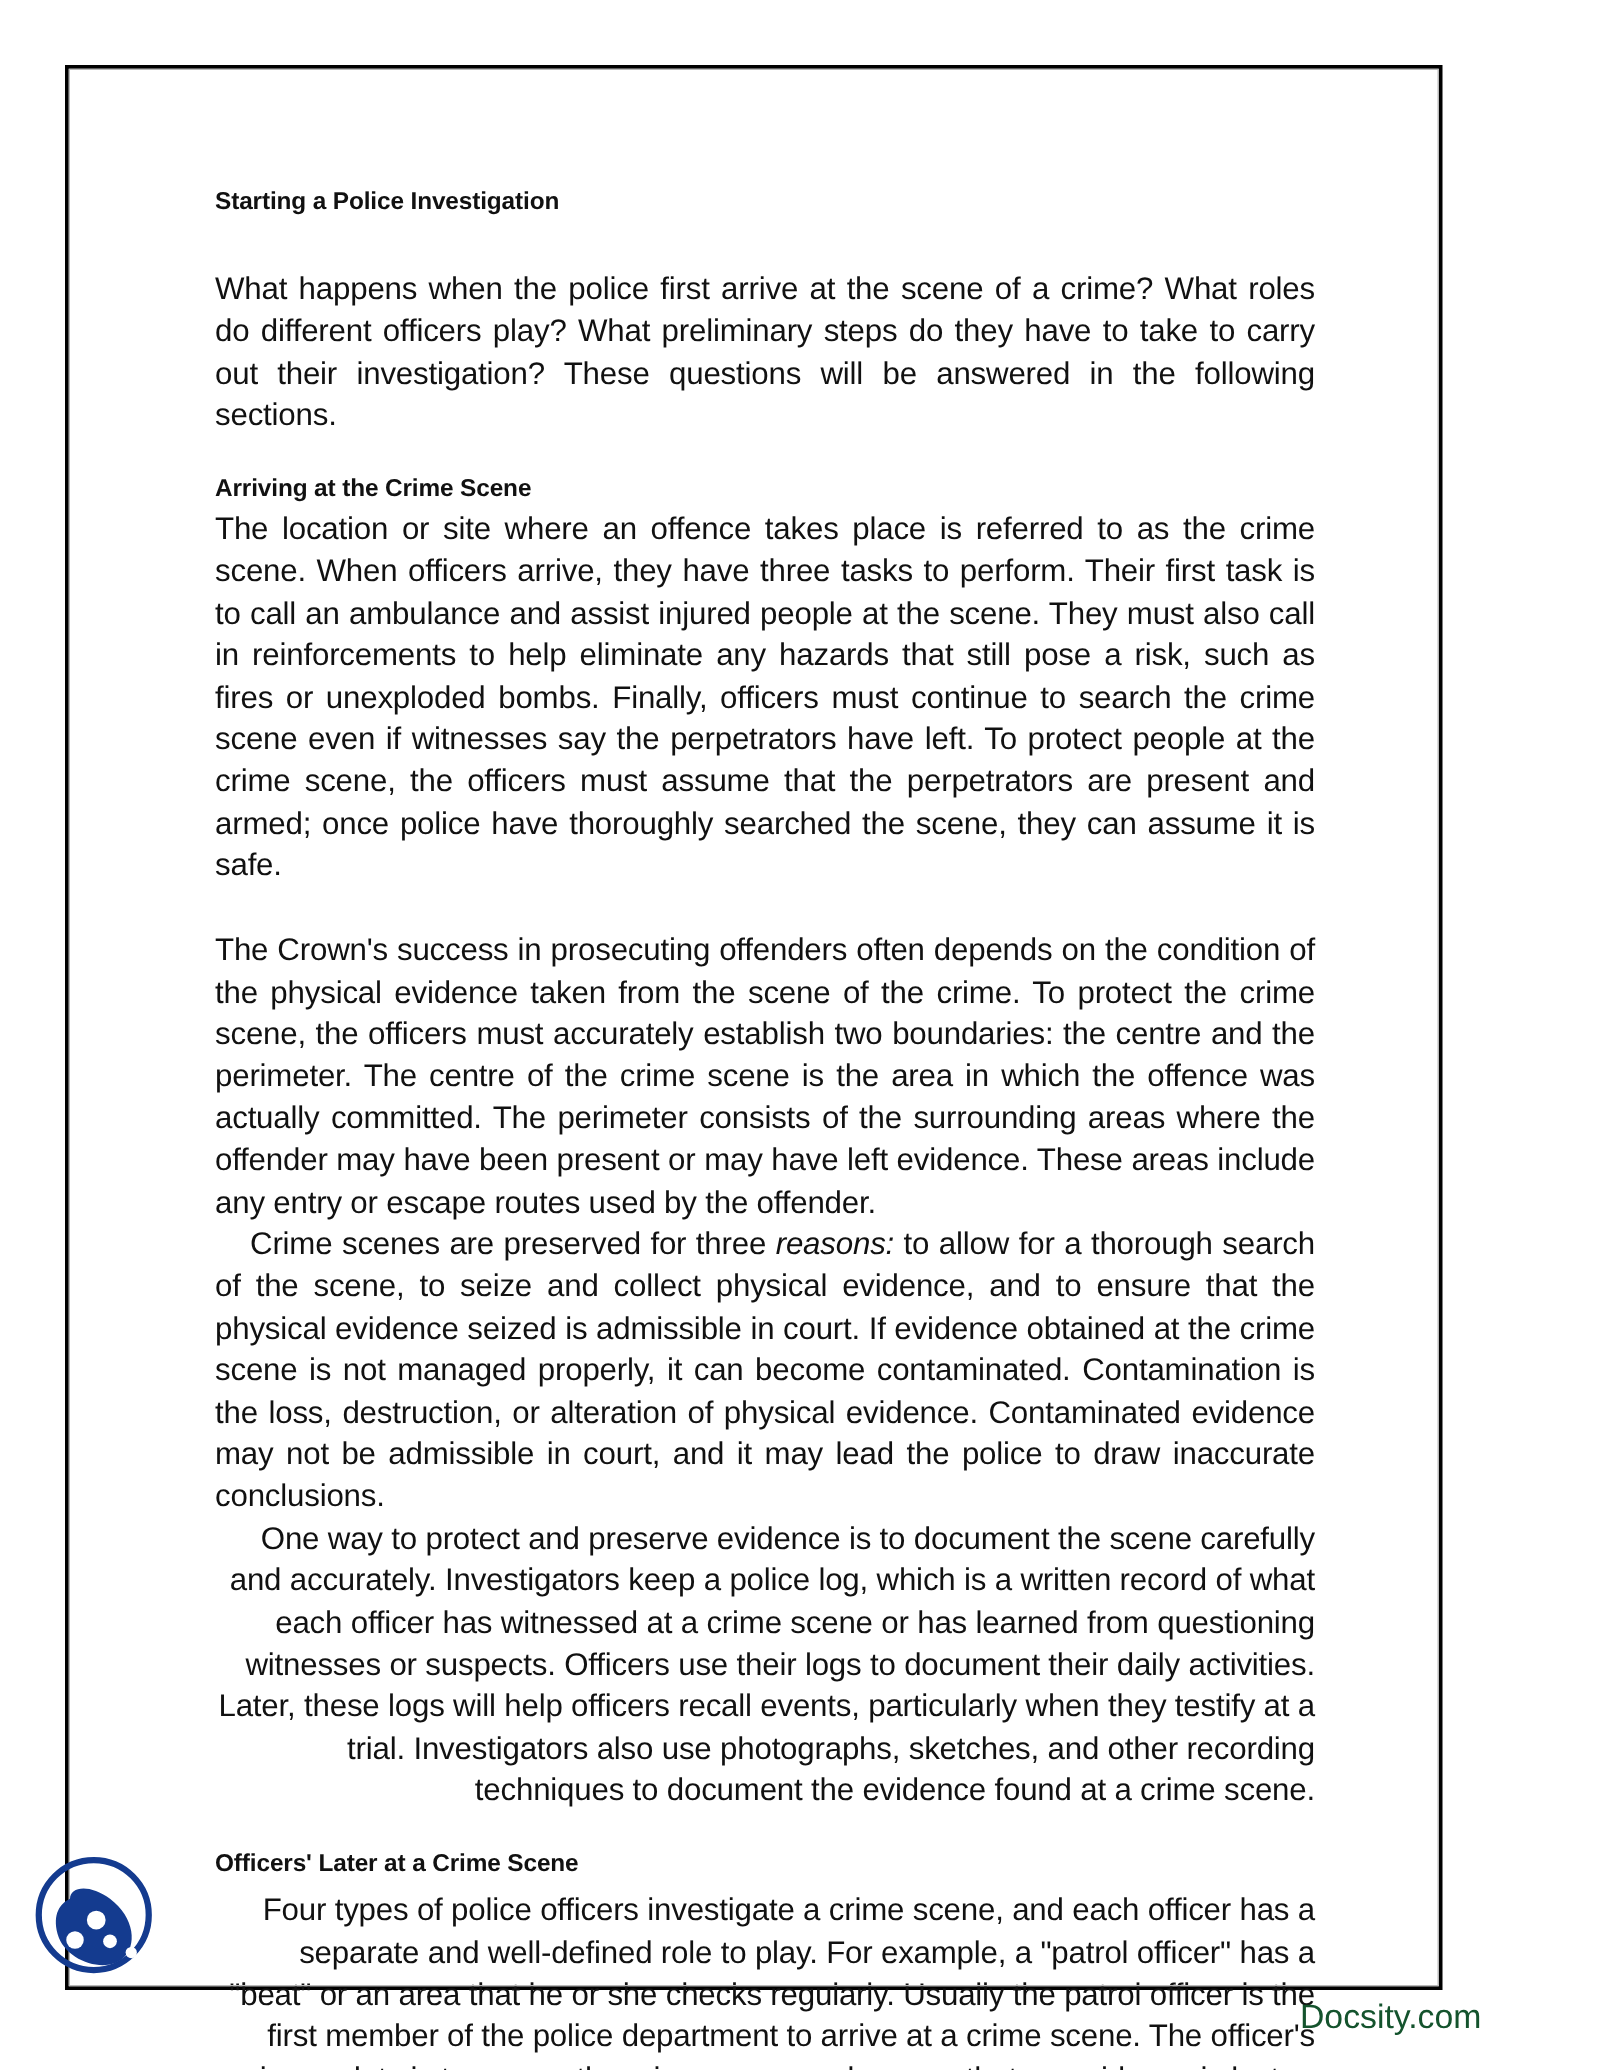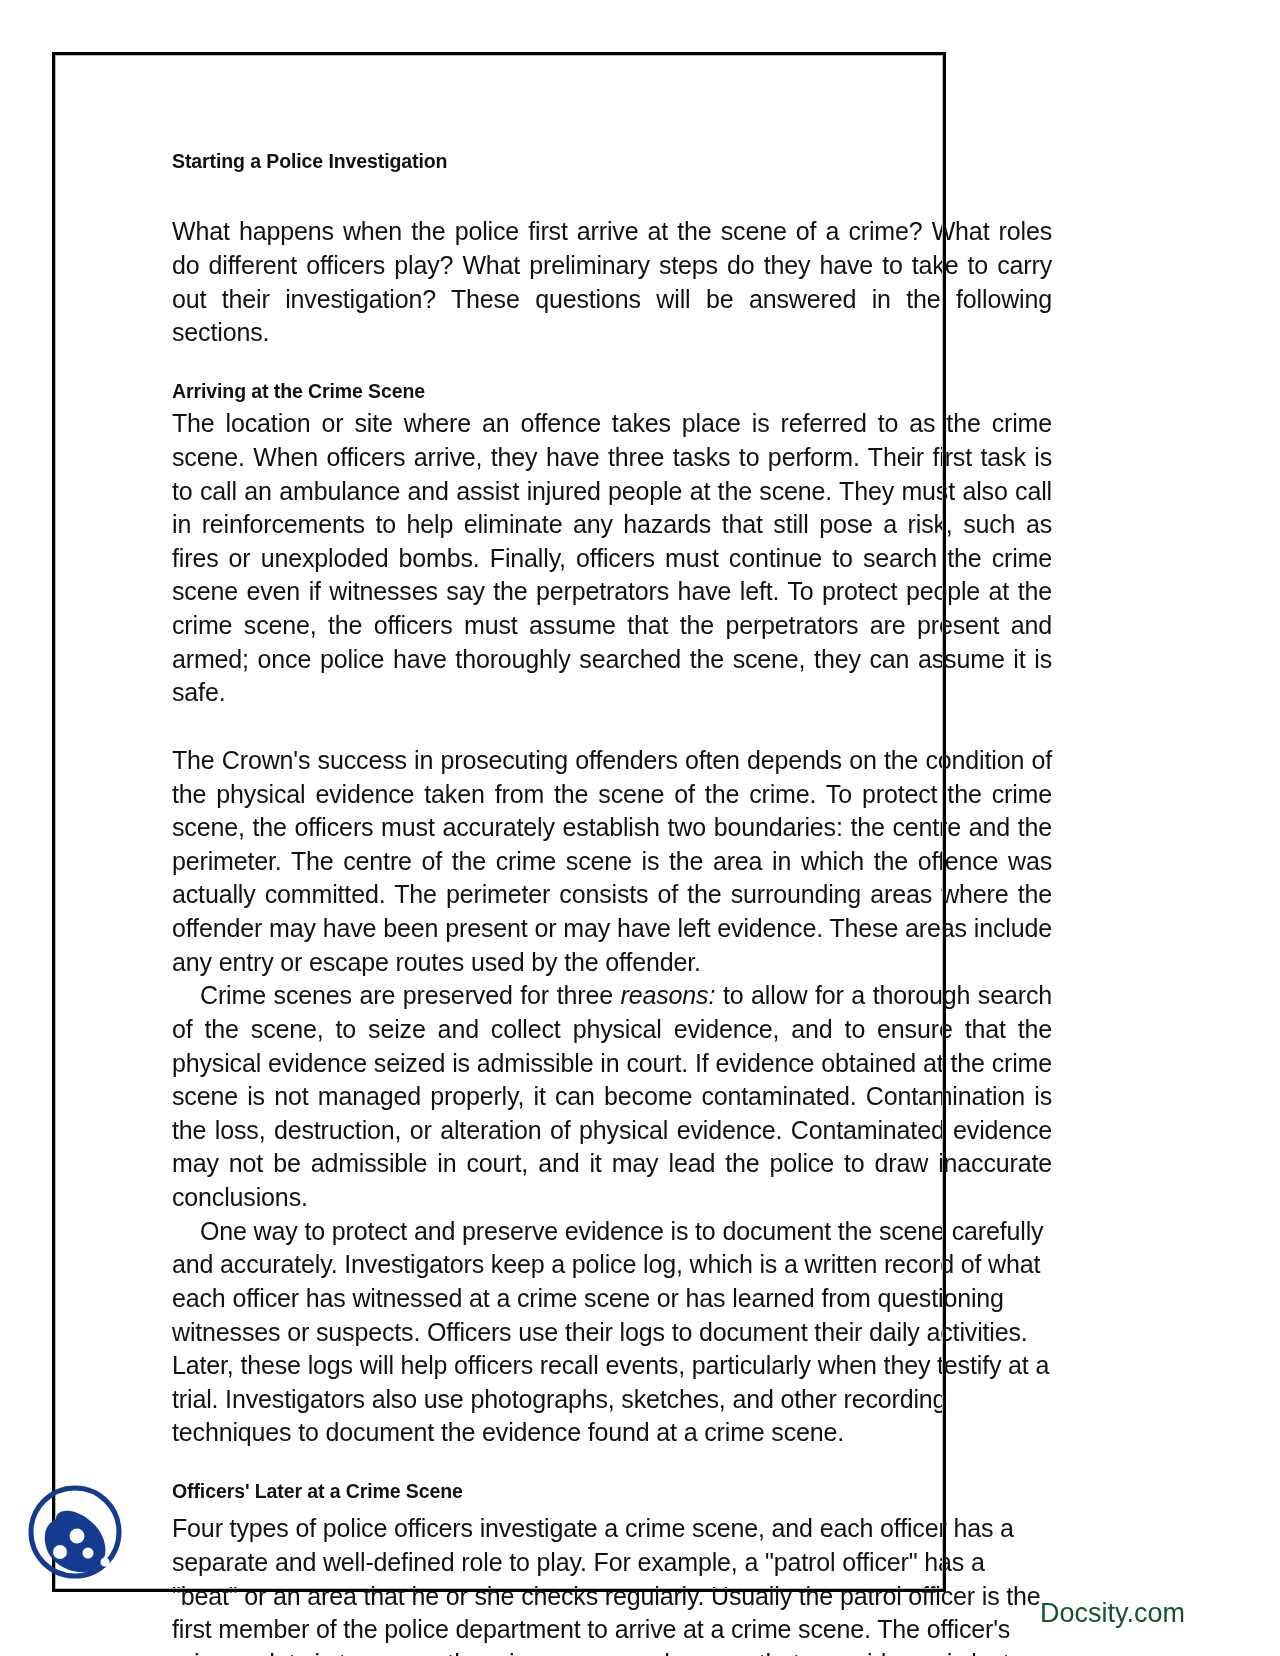--- a/index.html
+++ b/index.html
@@ -13,21 +13,21 @@
     position: relative;
     font-family: "Liberation Sans", sans-serif;
     overflow: hidden;
   }
 
   
   #page-frame {
     position: absolute;
     left: 52px;
     top: 52px;
-    width: 894px;
+    width: 1102px;
     height: 1540px;
     border: 3px solid #000000;
     box-sizing: border-box;
     background: #ffffff;
   }
   #page-frame::after{
     content:"";
     position:absolute;
     left:0; top:0; right:0; bottom:0;
     border:1px solid #b8b8b8;
@@ -54,21 +54,21 @@
 
   p.body {
     font-size: 25px;
     color: #111111;
     margin: 0;
     padding: 0;
     line-height: 1.345;
     letter-spacing: -0.15px;
   }
   p.justified { text-align: justify; text-justify: inter-word; }
-  p.left      { text-align: left; }
+  p.left      { text-align: right; }
   p.indent::before {
     content: "";
     display: inline-block;
     width: 28px;
   }
 
   .gap-xl { height: 42px; }
   .gap-lg { height: 30px; }
   .gap-sm { height: 9px; }
   .gap-xs { height: 4px; }

